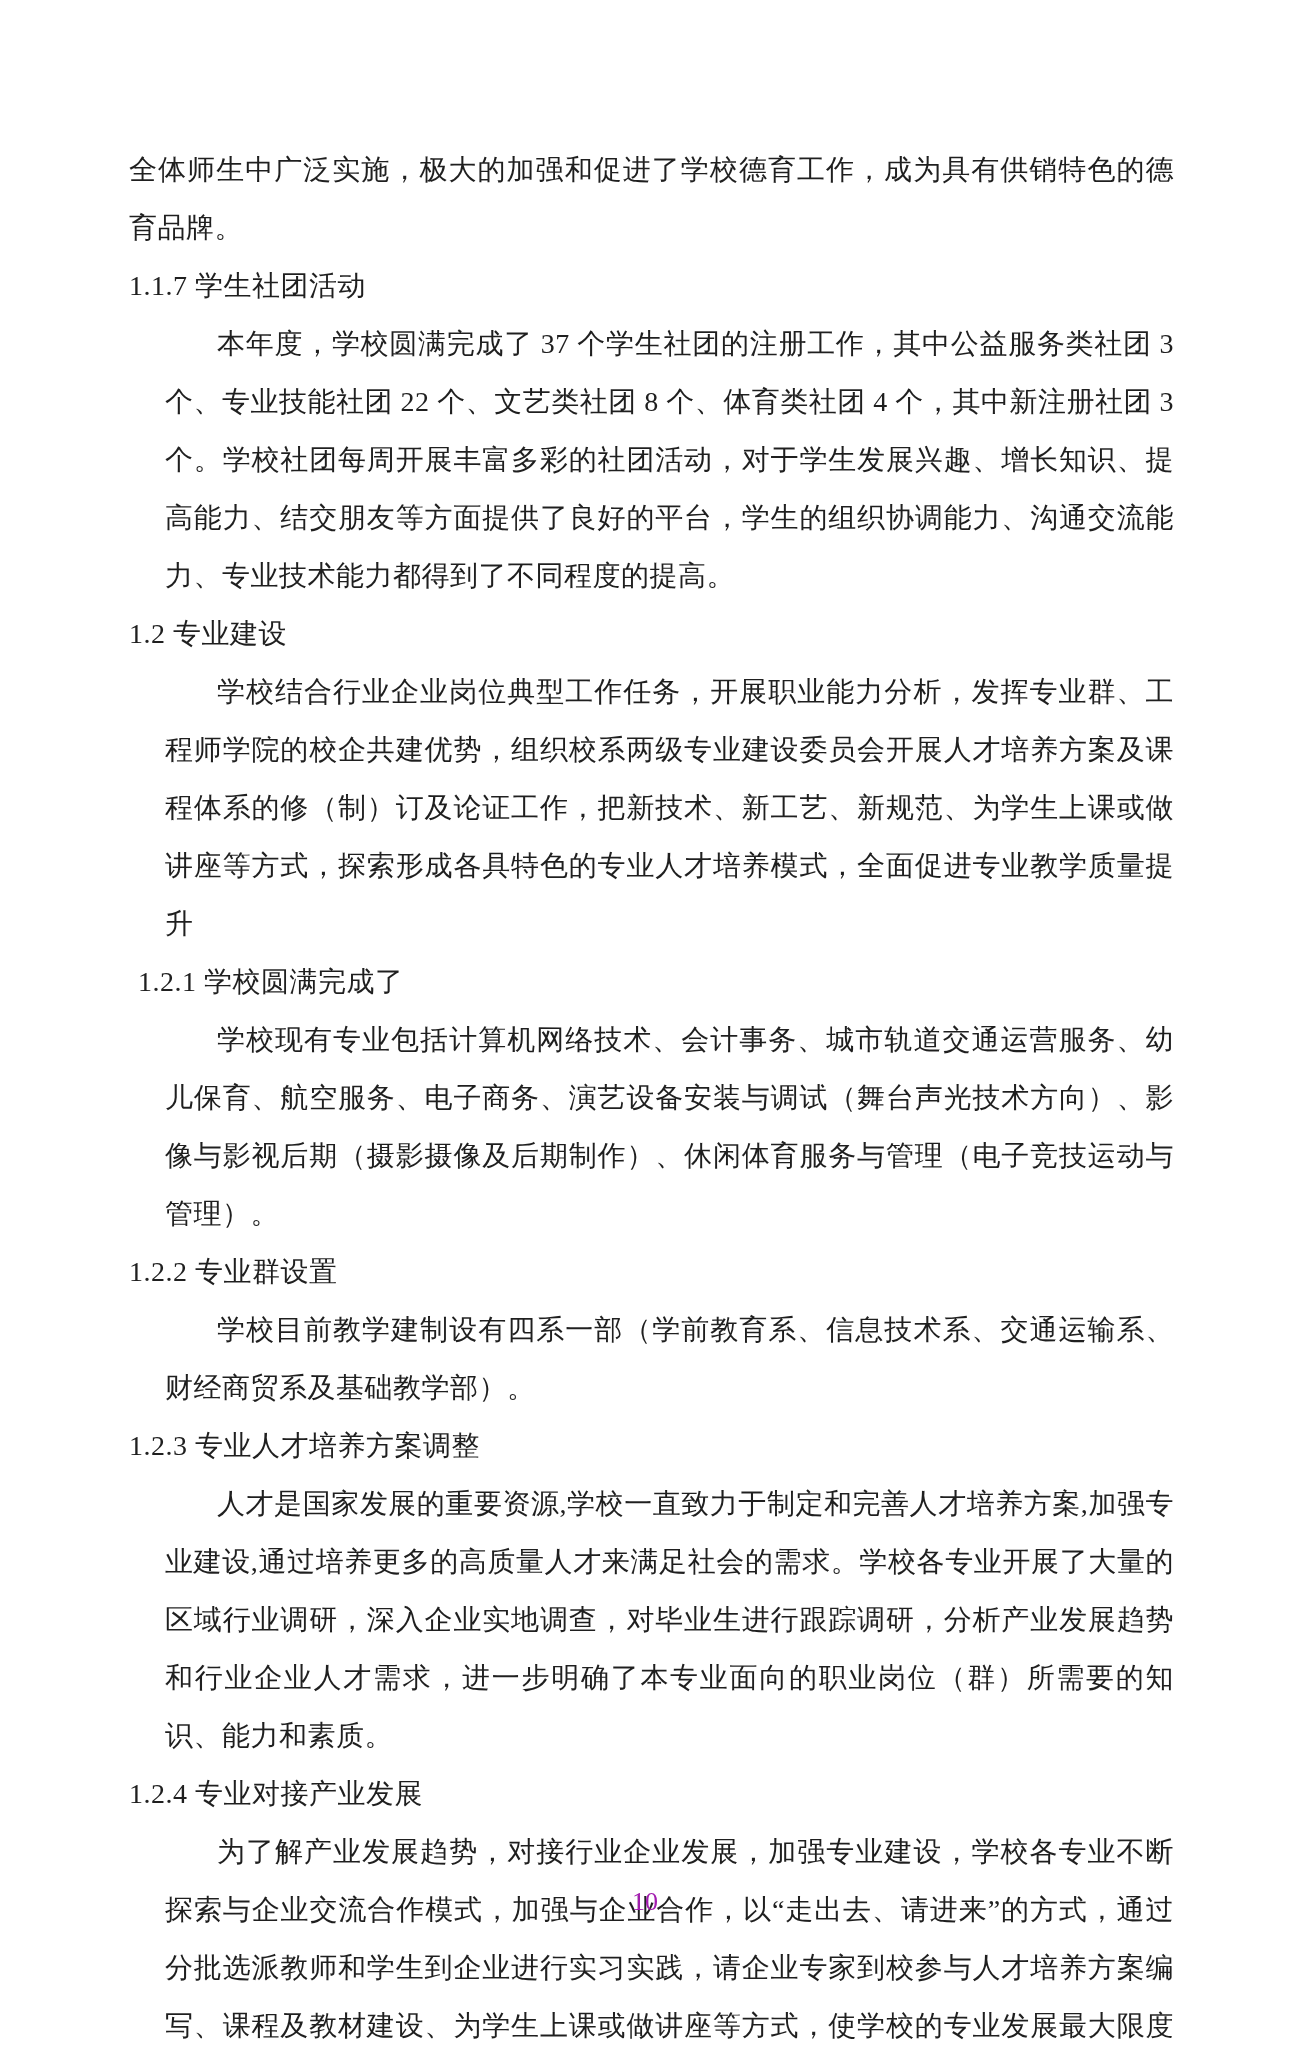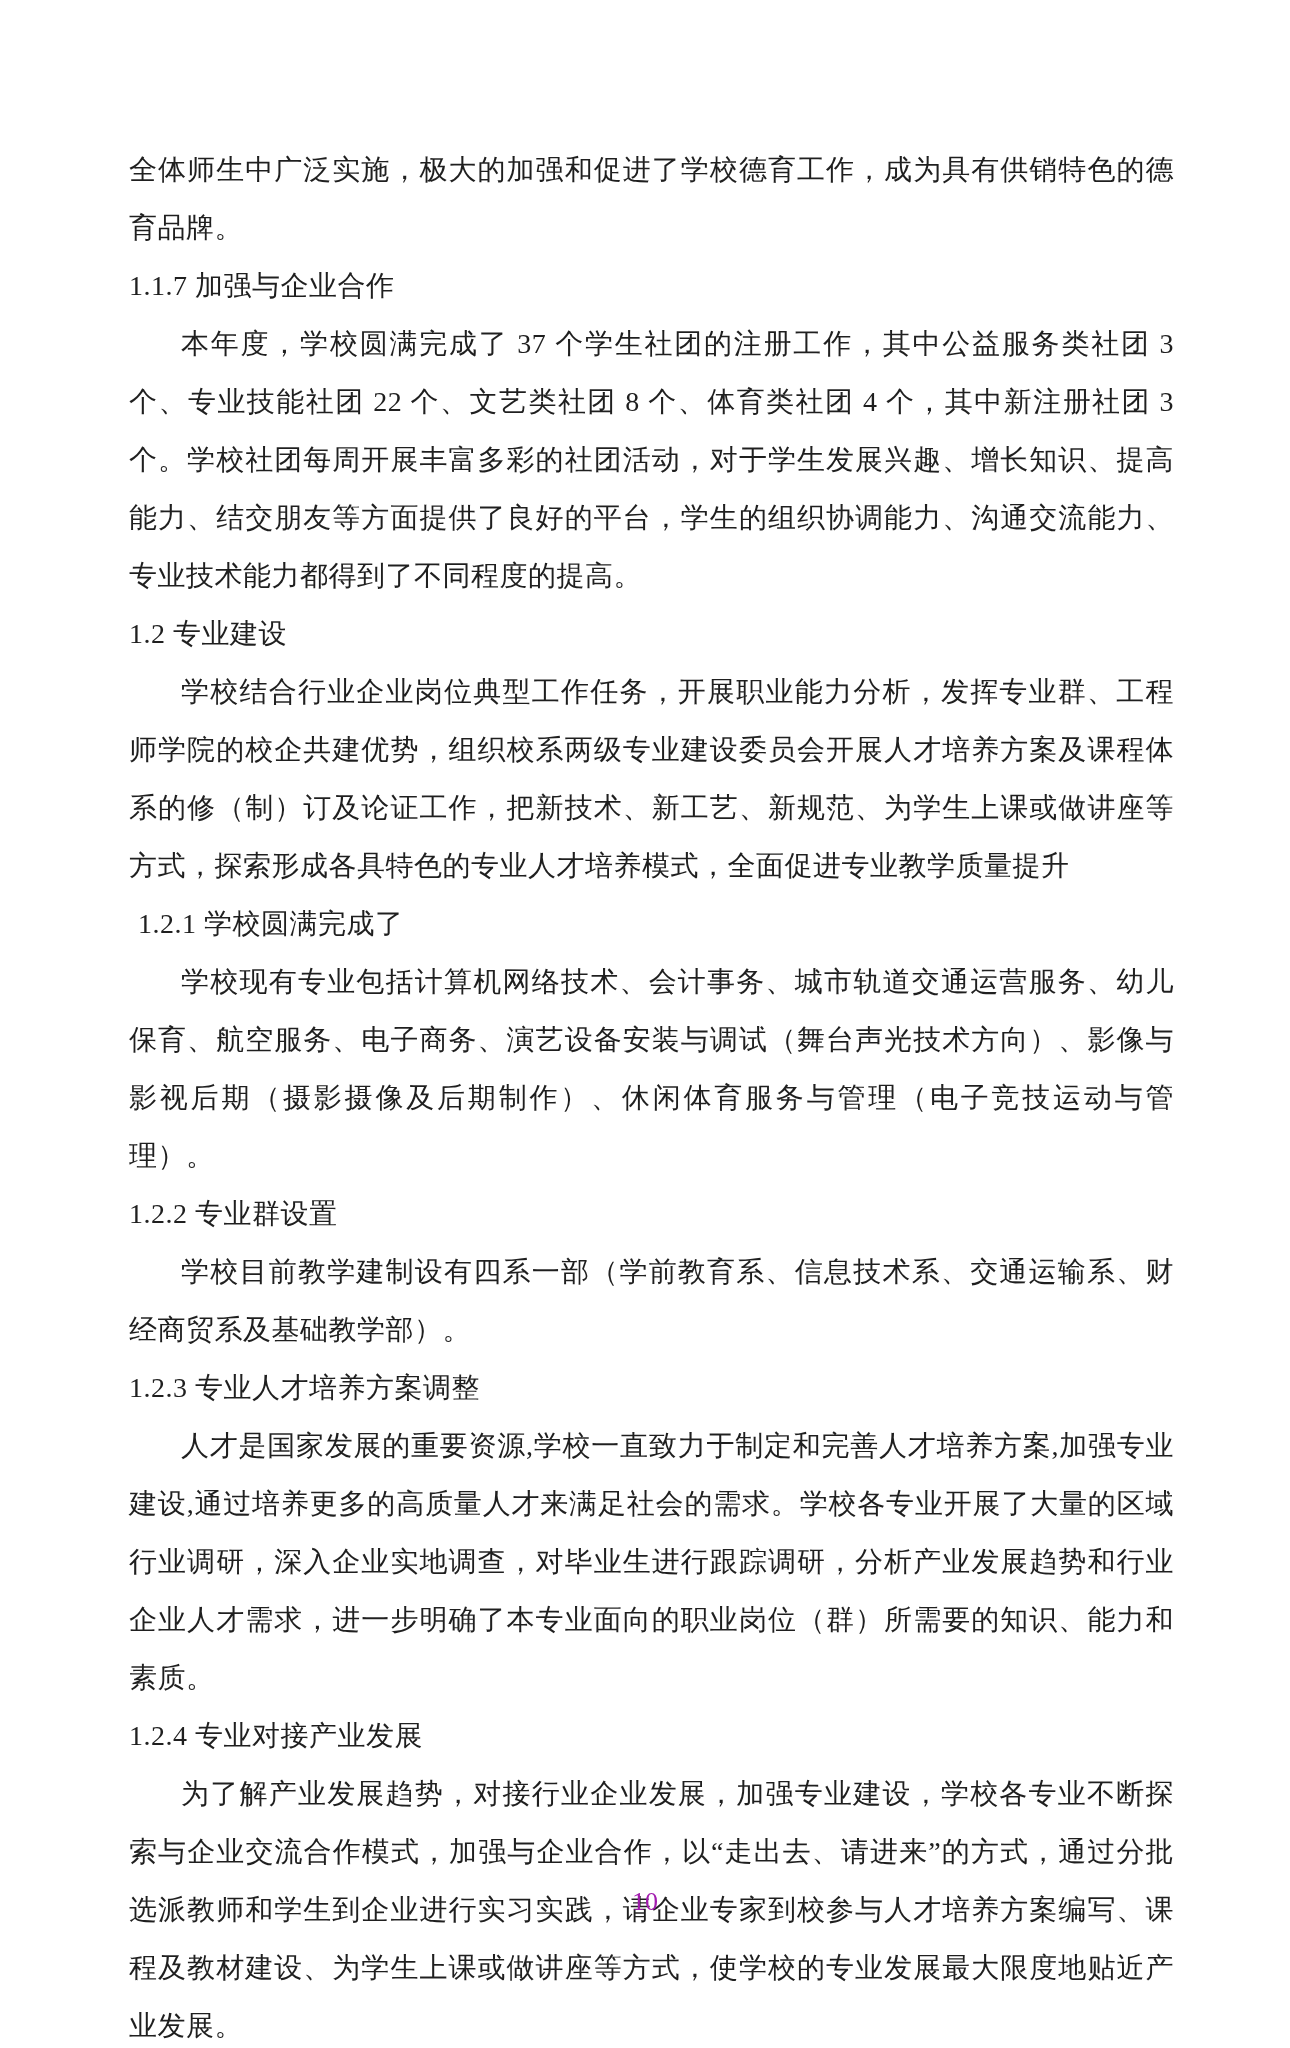--- a/index.html
+++ b/index.html
@@ -32,20 +32,21 @@
     font-size: 28px;
     line-height: 58px;
     text-align: justify;
     text-justify: inter-ideograph;
     letter-spacing: 0.5px;
     word-break: break-all;
     margin: 0;
   }
   .para {
     text-indent: 52px;
+    margin-left: 36px;
   }
   .heading {
     text-indent: 0;
   }
   .heading-bold {
     font-weight: normal;
   }
   .indent-sm {
     padding-left: 9px;
   }
@@ -61,21 +62,21 @@
   }
 </style>
 </head>
 <body>
 
 <div class="page">
   <div class="content">
 
     <div class="block">全体师生中广泛实施，极大的加强和促进了学校德育工作，成为具有供销特色的德育品牌。</div>
 
-    <div class="block heading">1.1.7 加强与企业合作</div>
+    <div class="block heading">1.1.7 学生社团活动</div>
 
     <div class="block para">本年度，学校圆满完成了 37 个学生社团的注册工作，其中公益服务类社团 3 个、专业技能社团 22 个、文艺类社团 8 个、体育类社团 4 个，其中新注册社团 3 个。学校社团每周开展丰富多彩的社团活动，对于学生发展兴趣、增长知识、提高能力、结交朋友等方面提供了良好的平台，学生的组织协调能力、沟通交流能力、专业技术能力都得到了不同程度的提高。</div>
 
     <div class="block heading heading-bold">1.2 专业建设</div>
 
     <div class="block para">学校结合行业企业岗位典型工作任务，开展职业能力分析，发挥专业群、工程师学院的校企共建优势，组织校系两级专业建设委员会开展人才培养方案及课程体系的修（制）订及论证工作，把新技术、新工艺、新规范、为学生上课或做讲座等方式，探索形成各具特色的专业人才培养模式，全面促进专业教学质量提升</div>
 
     <div class="block heading indent-sm">1.2.1 学校圆满完成了</div>
 
     <div class="block para">学校现有专业包括计算机网络技术、会计事务、城市轨道交通运营服务、幼儿保育、航空服务、电子商务、演艺设备安装与调试（舞台声光技术方向）、影像与影视后期（摄影摄像及后期制作）、休闲体育服务与管理（电子竞技运动与管理）。</div>

